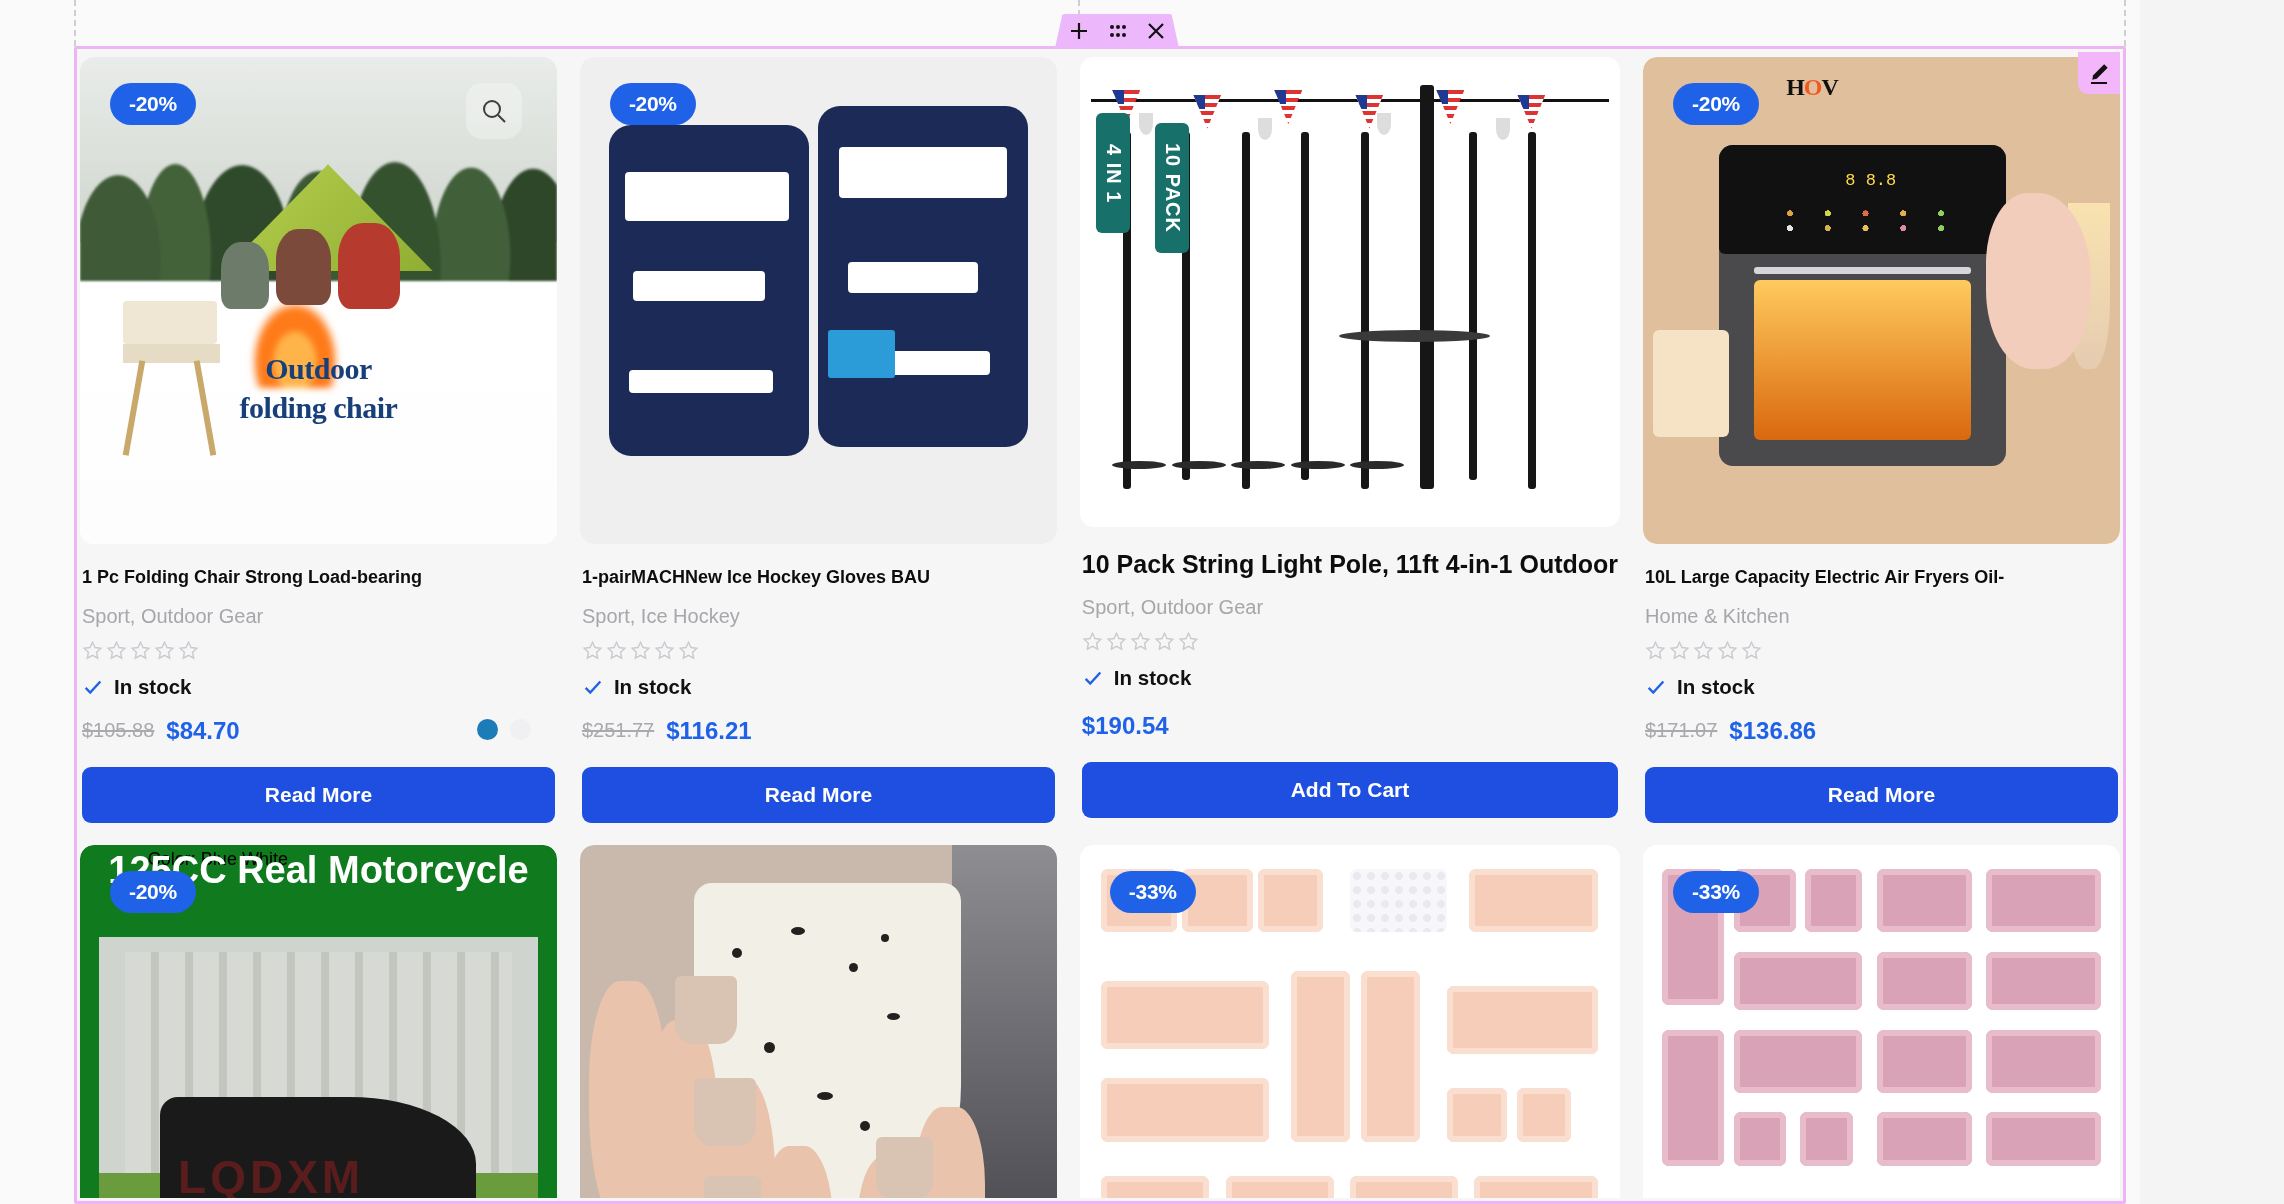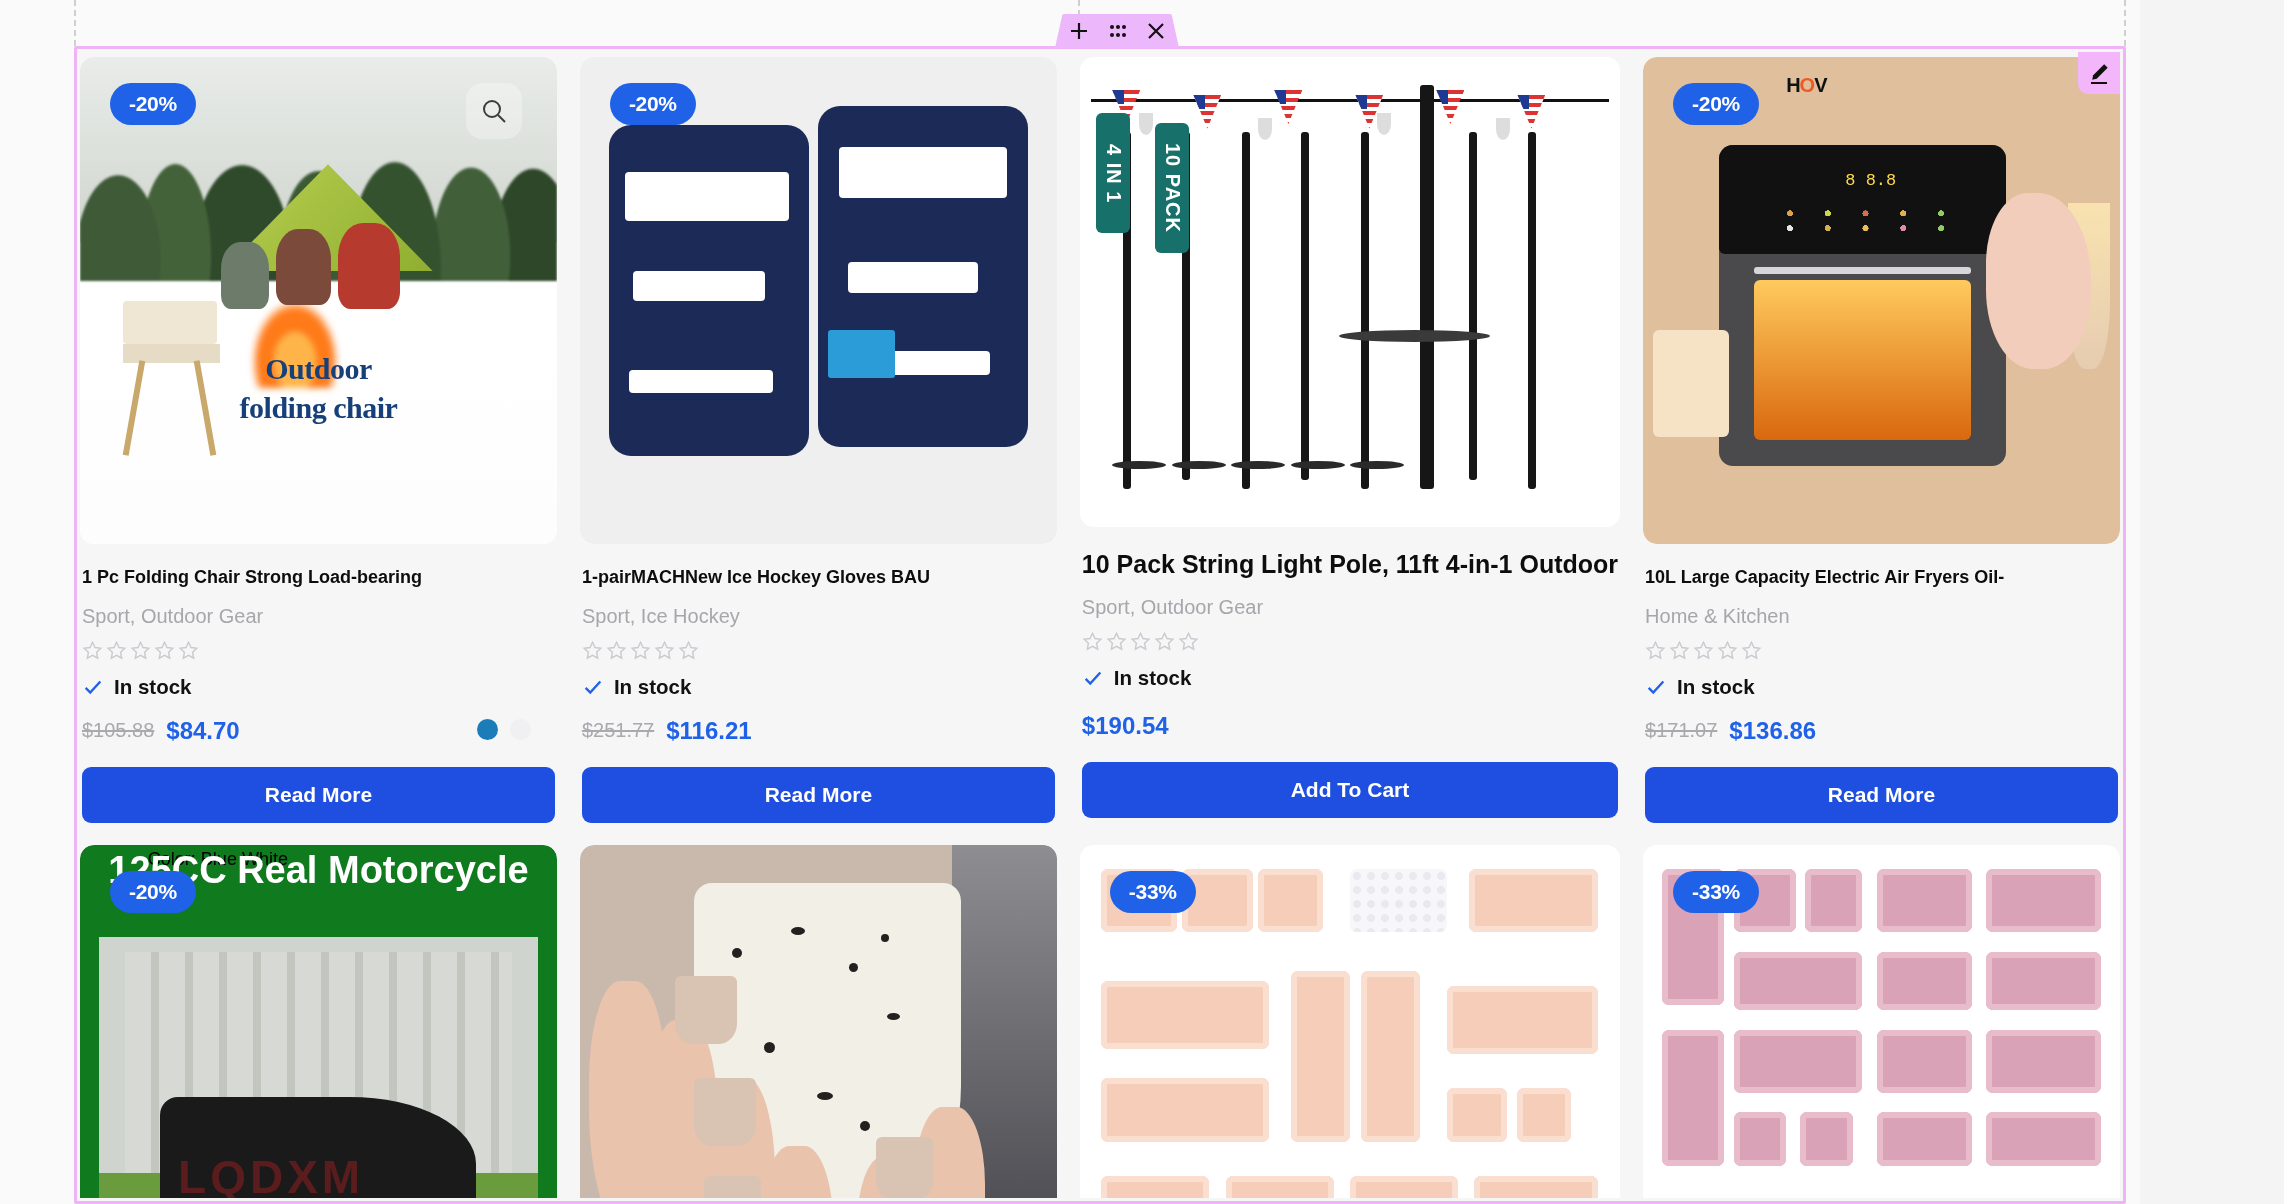--- a/index.html
+++ b/index.html
@@ -188,22 +188,22 @@
   .fryer-body{position:absolute;left:16%;top:18%;width:60%;height:66%;
     background:#4a4a4c;border-radius:14px;}
   .fryer-panel{position:absolute;left:0;top:0;width:100%;height:34%;
     background:#111;border-radius:14px 14px 6px 6px;}
   .fryer-disp{position:absolute;left:44%;top:24%;color:#ffd84d;font-size:17px;
     font-family:"Liberation Mono","DejaVu Sans Mono",monospace;}
   .fryer-win{position:absolute;left:12%;top:42%;width:76%;height:50%;
     background:linear-gradient(#ffca5e,#d9680e);border-radius:6px;}
   .fryer-hand{position:absolute;right:6%;top:28%;width:22%;height:36%;
     background:#f3cdbb;border-radius:40% 50% 45% 45%;}
-  .hov{position:absolute;left:30%;top:3.5%;font-size:20px;font-weight:bold;color:#111;
-    letter-spacing:-1px;z-index:11;}
+  .hov{position:absolute;left:30%;top:3.5%;font-size:24px;font-weight:bold;color:#111;
+    letter-spacing:-1px;z-index:11;font-family:Liberation Serif, serif;}
   .hov b{color:#f05a22;}
   .glass{position:absolute;right:2%;top:30%;width:9%;height:34%;
     background:linear-gradient(rgba(255,235,180,.8),rgba(255,255,255,.2));
     border-radius:0 0 40% 40%;}
 
   .img-moto{position:absolute;inset:0;background:#0f7a1e;}
   .moto-title{position:absolute;left:2%;top:1%;right:2%;text-align:center;
     color:#fff;font-size:38px;font-weight:bold;white-space:nowrap;overflow:hidden;}
   .moto-photo{position:absolute;left:4%;top:19%;right:4%;bottom:3%;
     background:linear-gradient(#cfd4cf 0 62%,#6a9b3d 62% 100%);}

